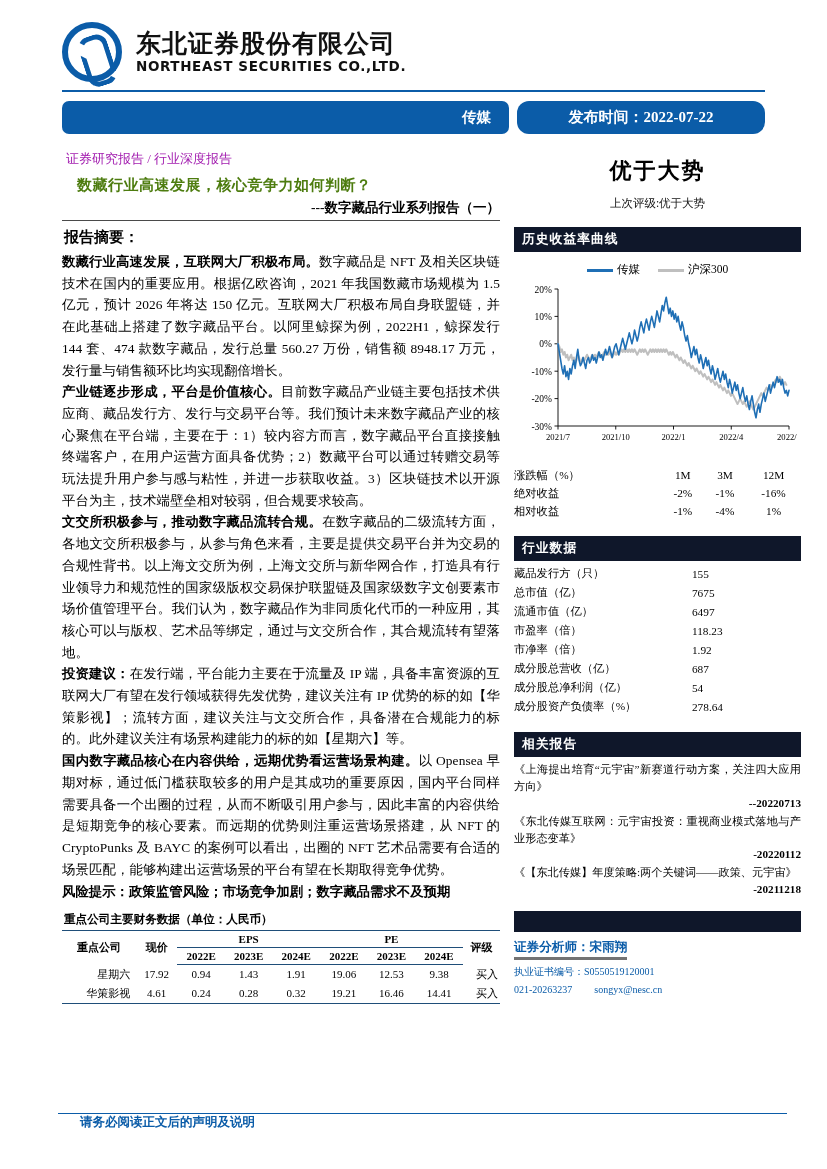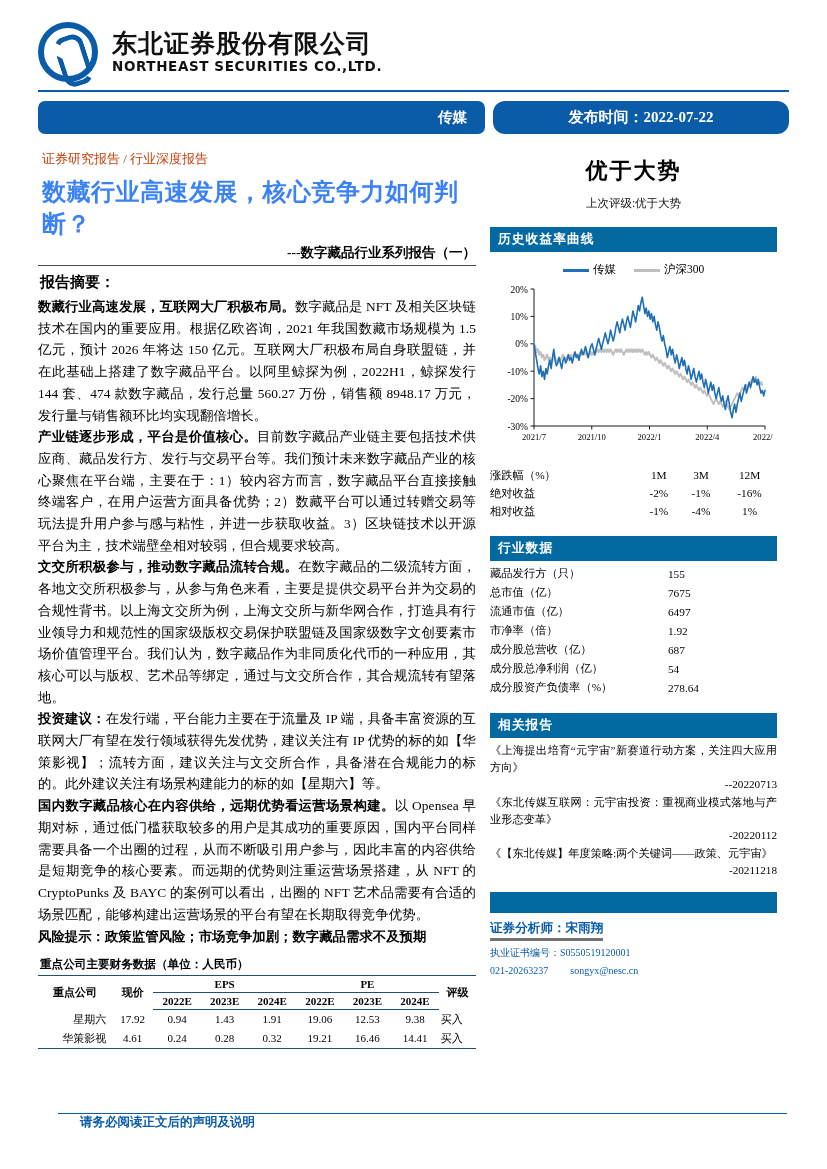--- a/index.html
+++ b/index.html
@@ -13,21 +13,21 @@
     font-family: "Liberation Serif", "DejaVu Serif", serif;
     color: #000;
     position: relative;
     overflow: hidden;
   }
   .page {
     position: relative;
     width: 827px;
     height: 1169px;
     box-sizing: border-box;
-    padding: 0 20px;
+    padding: 0 44px;
   }
 
   
   .masthead {
     display: flex;
     align-items: center;
     gap: 14px;
     padding: 22px 18px 8px 18px;
   }
   .logo-mark {
@@ -113,29 +113,29 @@
   
   .columns {
     display: flex;
     margin: 10px 18px 0 18px;
   }
   .col-left  { width: 452px; flex: none; padding-right: 14px; box-sizing: border-box; }
   .col-right { width: 287px; flex: none; }
 
   .kicker {
     font-size: 13px;
-    color: #c2410c;
+    color: #a21caf;
     margin: 6px 0 8px 4px;
   }
   .report-title {
-    font-size: 24px;
+    font-size: 15px;
     font-weight: bold;
     letter-spacing: 0.5px;
-    margin: 2px 0 0 4px;
-    color: #3b82f6;
+    margin: 2px 0 0 15px;
+    color: #4d7c0f;
   }
   .report-subtitle {
     font-size: 13.5px;
     font-weight: bold;
     text-align: right;
     margin: 4px 0 3px 0;
   }
   .thin-rule { border-top: 1.2px solid #4a4a4a; margin: 0 0 7px 0; }
 
   .section-head {
@@ -174,38 +174,38 @@
   table.fin th, table.fin td {
     padding: 2px 2px;
     text-align: center;
     white-space: nowrap;
   }
   table.fin .top-line  { border-top: 1.4px solid #1F4E79; }
   table.fin .mid-line  { border-bottom: 0.9px solid #1F4E79; }
   table.fin .grp       { border-bottom: 0.9px solid #1F4E79; font-weight: bold; }
   table.fin .hd        { font-weight: bold; }
   table.fin td.name    { text-align: right; padding-right: 6px; }
-  table.fin td.rate    { text-align: left; }
+  table.fin td.rate    { text-align: right; }
 
   
   .rating-big {
     text-align: center;
     font-size: 22px;
     font-weight: bold;
     margin: 12px 0 0 0;
     letter-spacing: 2px;
   }
   .rating-prev {
     text-align: center;
     font-size: 11.5px;
     margin: 10px 0 0 0;
     color: #111;
   }
   .blue-head {
-    background: #0369a1;
+    background: #0f172a;
     color: #fff;
     font-size: 12.8px;
     font-weight: bold;
     padding: 4px 8px;
     margin-top: 16px;
     letter-spacing: 1px;
   }
   .blue-head.blank { height: 13px; padding: 4px 8px; }
 
   .chart-wrap { padding: 6px 0 2px 0; }
@@ -247,20 +247,21 @@
   .rel-item {
     font-size: 11.2px;
     line-height: 1.55;
     margin-top: 4px;
     text-align: justify;
   }
   .rel-date {
     font-size: 11.2px;
     text-align: right;
     margin-top: 1px;
+    font-weight: bold;
   }
 
   .analyst-name {
     font-size: 12.6px;
     font-weight: bold;
     color: #0B5CA8;
     border-bottom: 3px solid #737373;
     display: inline-block;
     margin-top: 7px;
     padding-bottom: 1px;
@@ -445,20 +446,24 @@
             </tr>
         <tr>
               <td class="lbl">总市值（亿）</td>
               <td class="val">7675</td>
             </tr>
         <tr>
               <td class="lbl">流通市值（亿）</td>
               <td class="val">6497</td>
             </tr>
         <tr>
+              <td class="lbl">市盈率（倍）</td>
+              <td class="val">118.23</td>
+            </tr>
+        <tr>
               <td class="lbl">市净率（倍）</td>
               <td class="val">1.92</td>
             </tr>
         <tr>
               <td class="lbl">成分股总营收（亿）</td>
               <td class="val">687</td>
             </tr>
         <tr>
               <td class="lbl">成分股总净利润（亿）</td>
               <td class="val">54</td>

